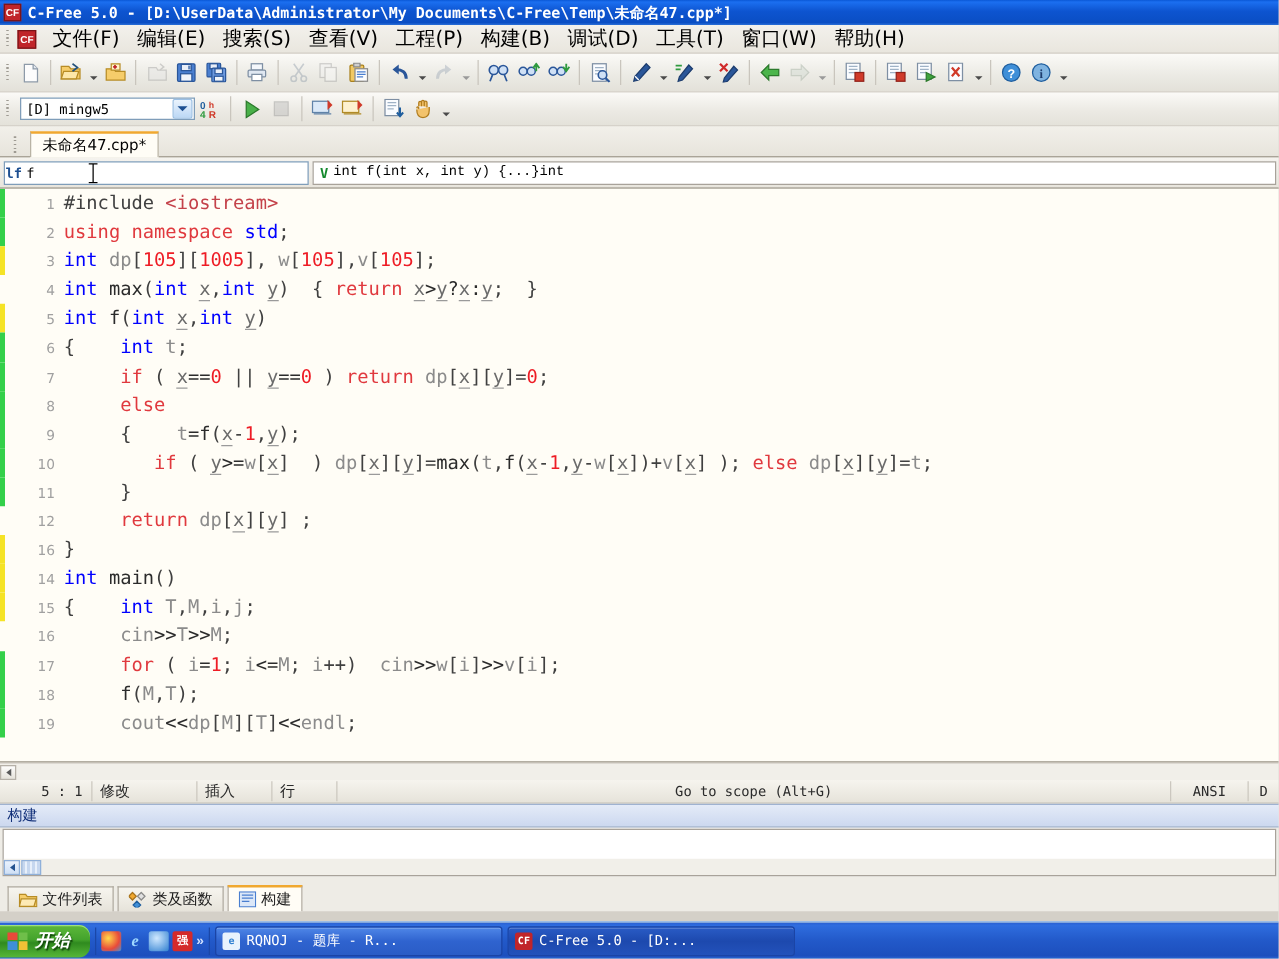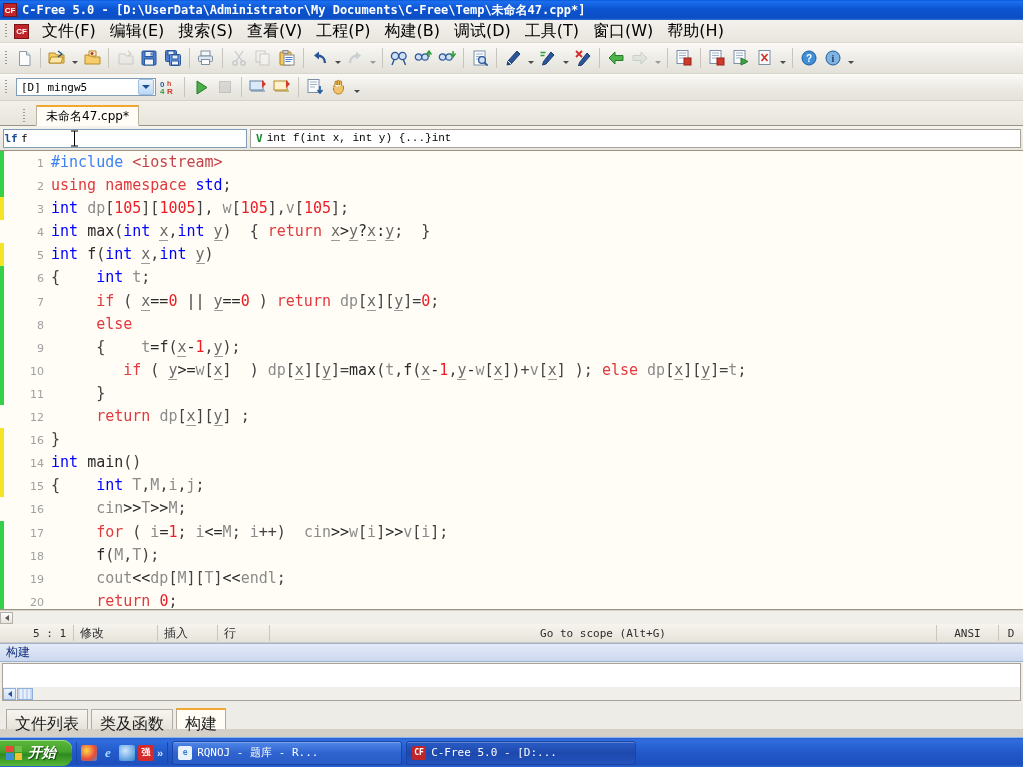--- a/index.html
+++ b/index.html
@@ -88,21 +88,21 @@
     box-sizing:border-box;
   }
   .combo .cbtn i{
     width:0;height:0;border-left:4px solid transparent;border-right:4px solid transparent;
     border-top:4px solid #1d4f91;display:block;
   }
 
   
   .tabstrip{
     height:24px;background:linear-gradient(to bottom,#f2f0ea,#e7e4dc);
-    display:flex;align-items:flex-end;border-bottom:1px solid #9a9487;padding-left:18px;
+    display:flex;align-items:flex-end;border-bottom:1px solid #9a9487;padding-left:6px;
   }
   .doctab{
     height:21px;background:#fffdf6;border:1px solid #b9b3a4;border-bottom:1px solid #fffdf6;
     border-top:2px solid #f0a830;
     padding:0 9px;display:flex;align-items:center;font-size:12px;color:#000;
     font-family:"DejaVu Sans","Liberation Sans",sans-serif;margin-left:6px;box-sizing:border-box;
     position:relative;top:1px;
   }
 
   
@@ -147,21 +147,21 @@
   .chg.yellow{background:#f5e326;}
   .chg.none{background:transparent;}
   .gutpad{width:10px;flex:0 0 10px;}
   .lnum{
     width:34px;flex:0 0 34px;text-align:right;color:#a0a0a0;font-size:11px;
     font-family:"DejaVu Sans","Liberation Sans",sans-serif;padding-right:4px;box-sizing:border-box;
   }
   .ctext2{padding-left:3px;}
   .k{color:#0000ff;}       
   .kw{color:#e0393e;}      
-  .pp{color:#3b82f6;}      
+  .pp{color:#404040;}      
   .str{color:#c4424a;}     
   .num{color:#ee1c25;}     
   .id{color:#8b8b8b;}      
   .punct{color:#404040;}
   .var{color:#6b6b6b;border-bottom:1px solid #9a9a9a;}
   .dark{color:#2b2b2b;}
 
   
   .hscroll{
     height:13px;background:#f1efe9;border-top:1px solid #d6d2ca;display:flex;align-items:center;
@@ -213,24 +213,24 @@
   }
   .panelscroll .thumb{
     width:16px;height:12px;margin-left:1px;
     background:repeating-linear-gradient(to right,#c6d7ef 0 2px,#e8f0fb 2px 4px);
     border:1px solid #8fb0da;box-sizing:border-box;
   }
   .paneltabs{
     position:absolute;bottom:0;left:6px;display:flex;align-items:flex-end;height:22px;
   }
   .ptab{
-    height:20px;display:flex;gap:4px;padding:0 8px;
+    height:20px;display:flex;align-items:center;gap:4px;padding:0 8px;
     background:linear-gradient(to bottom,#f7f5ef,#e6e3da);
     border:1px solid #b0aaa0;border-bottom:none;margin-right:3px;box-sizing:border-box;
-    font-family:"DejaVu Sans","Liberation Sans",sans-serif;font-size:16px;color:#1b1b1b;flex-direction:column;
+    font-family:"DejaVu Sans","Liberation Sans",sans-serif;font-size:12px;color:#1b1b1b;
   }
   .ptab.active{
     background:#fffdf6;border-top:2px solid #f0a830;height:21px;
   }
 
   
   .taskbar{
     position:absolute;left:0;bottom:0;width:1023px;height:29px;
     background:linear-gradient(to bottom,#2b5fd0 0%,#2f6ddf 8%,#2259c9 50%,#1d4fbd 92%,#2d66d6 100%);
     border-top:1px solid #86b5f0;display:flex;align-items:center;
@@ -635,21 +635,20 @@
         <div class="crow"><span class="chg green"></span><span class="gutpad"></span><span class="lnum">10</span><span class="ctext2"><span class="punct">        </span><span class="kw">if</span><span class="punct"> ( </span><span class="var">y</span><span class="dark">&gt;=</span><span class="id">w</span><span class="punct">[</span><span class="var">x</span><span class="punct">]  ) </span><span class="id">dp</span><span class="punct">[</span><span class="var">x</span><span class="punct">][</span><span class="var">y</span><span class="punct">]=</span><span class="dark">max</span><span class="punct">(</span><span class="id">t</span><span class="punct">,</span><span class="dark">f</span><span class="punct">(</span><span class="var">x</span><span class="dark">-</span><span class="num">1</span><span class="punct">,</span><span class="var">y</span><span class="dark">-</span><span class="id">w</span><span class="punct">[</span><span class="var">x</span><span class="punct">])+</span><span class="id">v</span><span class="punct">[</span><span class="var">x</span><span class="punct">] ); </span><span class="kw">else</span><span class="punct"> </span><span class="id">dp</span><span class="punct">[</span><span class="var">x</span><span class="punct">][</span><span class="var">y</span><span class="punct">]=</span><span class="id">t</span><span class="punct">;</span></span></div>
         <div class="crow"><span class="chg green"></span><span class="gutpad"></span><span class="lnum">11</span><span class="ctext2"><span class="punct">     }</span></span></div>
         <div class="crow"><span class="chg none"></span><span class="gutpad"></span><span class="lnum">12</span><span class="ctext2"><span class="punct">     </span><span class="kw">return</span><span class="punct"> </span><span class="id">dp</span><span class="punct">[</span><span class="var">x</span><span class="punct">][</span><span class="var">y</span><span class="punct">] ;</span></span></div>
         <div class="crow"><span class="chg yellow"></span><span class="gutpad"></span><span class="lnum">16</span><span class="ctext2"><span class="punct">}</span></span></div>
         <div class="crow"><span class="chg yellow"></span><span class="gutpad"></span><span class="lnum">14</span><span class="ctext2"><span class="k">int</span><span class="punct"> </span><span class="dark">main</span><span class="punct">()</span></span></div>
         <div class="crow"><span class="chg yellow"></span><span class="gutpad"></span><span class="lnum">15</span><span class="ctext2"><span class="punct">{    </span><span class="k">int</span><span class="punct"> </span><span class="id">T</span><span class="punct">,</span><span class="id">M</span><span class="punct">,</span><span class="id">i</span><span class="punct">,</span><span class="id">j</span><span class="punct">;</span></span></div>
         <div class="crow"><span class="chg none"></span><span class="gutpad"></span><span class="lnum">16</span><span class="ctext2"><span class="punct">     </span><span class="id">cin</span><span class="dark">&gt;&gt;</span><span class="id">T</span><span class="dark">&gt;&gt;</span><span class="id">M</span><span class="punct">;</span></span></div>
         <div class="crow"><span class="chg green"></span><span class="gutpad"></span><span class="lnum">17</span><span class="ctext2"><span class="punct">     </span><span class="kw">for</span><span class="punct"> ( </span><span class="id">i</span><span class="dark">=</span><span class="num">1</span><span class="punct">; </span><span class="id">i</span><span class="dark">&lt;=</span><span class="id">M</span><span class="punct">; </span><span class="id">i</span><span class="punct">++)  </span><span class="id">cin</span><span class="dark">&gt;&gt;</span><span class="id">w</span><span class="punct">[</span><span class="id">i</span><span class="punct">]</span><span class="dark">&gt;&gt;</span><span class="id">v</span><span class="punct">[</span><span class="id">i</span><span class="punct">];</span></span></div>
         <div class="crow"><span class="chg green"></span><span class="gutpad"></span><span class="lnum">18</span><span class="ctext2"><span class="punct">     </span><span class="dark">f</span><span class="punct">(</span><span class="id">M</span><span class="punct">,</span><span class="id">T</span><span class="punct">);</span></span></div>
         <div class="crow"><span class="chg green"></span><span class="gutpad"></span><span class="lnum">19</span><span class="ctext2"><span class="punct">     </span><span class="id">cout</span><span class="dark">&lt;&lt;</span><span class="id">dp</span><span class="punct">[</span><span class="id">M</span><span class="punct">][</span><span class="id">T</span><span class="punct">]</span><span class="dark">&lt;&lt;</span><span class="id">endl</span><span class="punct">;</span></span></div>
-        <div class="crow"><span class="chg green"></span><span class="gutpad"></span><span class="lnum">20</span><span class="ctext2"><span class="punct">     </span><span class="kw">return</span><span class="punct"> </span><span class="num">0</span><span class="punct">;</span></span></div>
       </div>
   </div>
 
   <div class="hscroll">
     <div class="sbtn">
         <i></i>
       </div>
   </div>
 
   <div class="statusbar">

